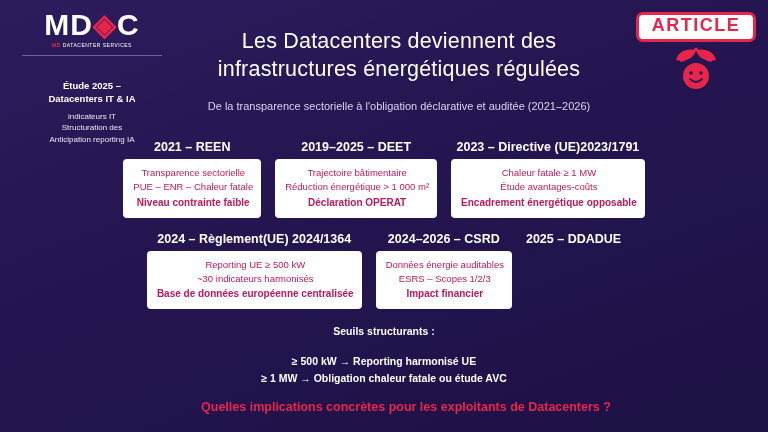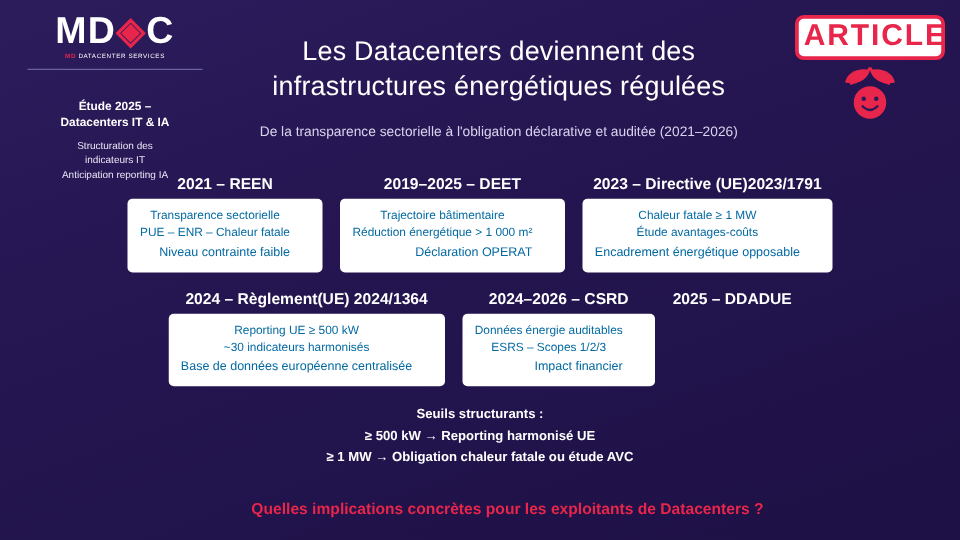--- a/index.html
+++ b/index.html
@@ -75,21 +75,21 @@
     right: 12px;
     top: 12px;
     width: 120px;
     text-align: center;
   }
   .article-pill {
     background: #ffffff;
     border: 3px solid #e8254a;
     border-radius: 7px;
     color: #e8254a;
-    font-size: 24px;
+    font-size: 18px;
     font-weight: bold;
     letter-spacing: 1.5px;
     padding: 1px 4px 3px 4px;
     line-height: 1.1;
   }
   .cherry {
     position: relative;
     height: 48px;
     margin-top: 2px;
   }
@@ -136,46 +136,45 @@
   .card-head {
     color: #ffffff;
     font-size: 12.5px;
     font-weight: bold;
     margin-bottom: 5px;
     white-space: nowrap;
   }
   .card-body {
     background: #ffffff;
     border-radius: 4px;
-    padding: 7px 26px 8px 10px;
-    color: #0369a1;
+    padding: 7px 8px 8px 10px;
+    color: #be185d;
   }
   .card-body .line {
     font-size: 9.5px;
     line-height: 1.5;
     white-space: nowrap;
   }
   .card-body .line.bold {
-    font-weight: normal;
+    font-weight: bold;
     font-size: 10px;
-    text-align: right;
   }
   
   .thresholds {
     position: absolute;
     left: 0;
     right: 0;
     top: 325px;
     text-align: center;
     color: #ffffff;
   }
   .thresholds .t-title {
     font-size: 10.5px;
     font-weight: bold;
-    margin-bottom: 4px;
+    margin-bottom: 16px;
   }
   .thresholds .t-line {
     font-size: 10.5px;
     font-weight: bold;
     line-height: 1.6;
   }
   
   .footer {
     position: absolute;
     left: 0;
@@ -198,22 +197,22 @@
       <span>MD</span><span class="dia">◈</span><span>C</span>
     </div>
     <div class="logo-sub">
       <span class="red">MD</span>
       <span>DATACENTER SERVICES</span>
     </div>
     <div class="logo-rule"></div>
     <div class="logo-title" style="white-space: pre-line; margin-top: 24px;">Étude 2025 –
 Datacenters IT &amp; IA</div>
     <div class="logo-lines">
+      <div>indicateurs IT</div>
       <div>Structuration des</div>
-      <div>indicateurs IT</div>
       <div>Anticipation reporting IA</div>
     </div>
   </div>
 
   <div class="article-badge">
     <div class="article-pill">ARTICLE</div>
     <div class="cherry">
       <svg width="80" height="48" viewBox="0 0 80 48">
         <path d="M40 4 C36 12, 30 16, 24 17" stroke="#e8254a" stroke-width="2" fill="none"></path>
         <path d="M40 4 C44 12, 50 16, 56 17" stroke="#e8254a" stroke-width="2" fill="none"></path>

